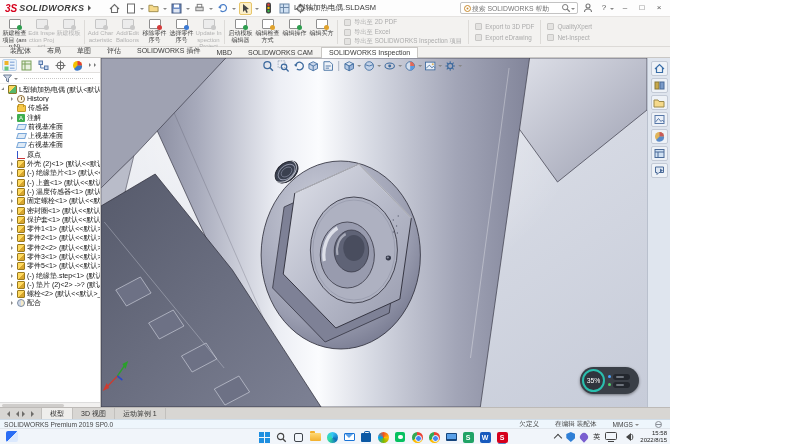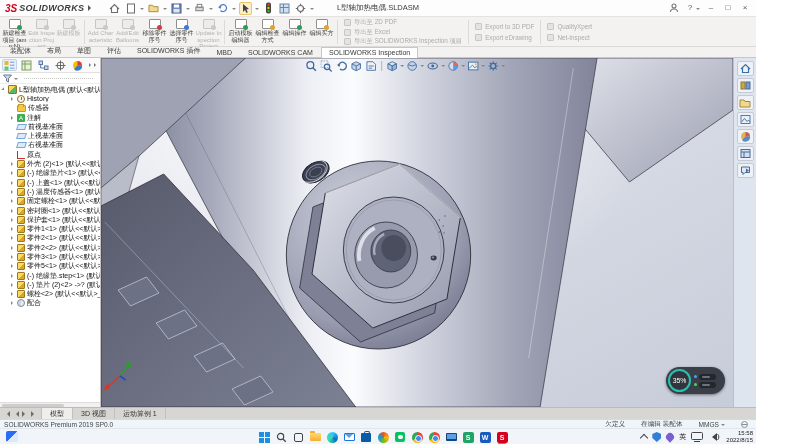--- a/index.html
+++ b/index.html
@@ -1,18 +1,18 @@
 <!DOCTYPE html>
 <html><head>
 <meta charset="utf-8">
 <style>
 *{box-sizing:border-box;margin:0;padding:0}
 html,body{width:790px;height:444px;overflow:hidden}
 body{font-family:"Liberation Sans","DejaVu Sans",sans-serif;font-size:8px;color:#333;background:#fff}
-#app{position:relative;width:756px;height:444px;overflow:hidden;background:#fff}
+#app{position:relative;width:670px;height:444px;overflow:hidden;background:#fff}
 
 
 .titlebar{position:absolute;top:0;left:0;right:0;height:17px;background:#fdfdfd;border-bottom:1px solid #e5e3e1;display:flex;align-items:center;padding:0 3px}
 .logo{display:flex;align-items:center;gap:2px;padding:0 4px 0 2px}
 .logo .mark{color:#d6001c;font-weight:bold;font-style:italic;font-size:10px}
 .logo .word{color:#3c3c3c;font-weight:bold;font-style:italic;font-size:9px;letter-spacing:.3px}
 .logo .flyout{width:0;height:0;border:3px solid transparent;border-left-color:#555;margin-left:2px}
 .qa{display:flex;align-items:center;gap:3px;margin-left:10px}
 .qaic{width:13px;height:13px;display:flex;align-items:center;justify-content:center;border:1px solid transparent;border-radius:2px}
 .qaic.sel{background:#fbeec8;border-color:#e8c66a}
@@ -219,20 +219,32 @@
       <span class="qaic">
           <svg width="11" height="11" viewBox="0 0 11 11">
             <circle cx="5.5" cy="5.5" r="3" fill="none" stroke="#6b6b6b" stroke-width="1.2"></circle>
             <path d="M5.5 0.8 v2 M5.5 8.2 v2 M0.8 5.5 h2 M8.2 5.5 h2" stroke="#6b6b6b" stroke-width="1.2"></path>
           </svg>
         </span>
         <span class="dd"></span>
     </div>
     <div class="doc-title">L型轴加热电偶.SLDASM</div>
     <div class="win-right">
+      <div class="searchbox">
+        <svg width="9" height="9" viewBox="0 0 9 9">
+            <circle cx="4.5" cy="4.5" r="3" fill="none" stroke="#c88a2e"></circle>
+            <circle cx="4.5" cy="4.5" r="1" fill="#c88a2e"></circle>
+          </svg>
+        <input readonly="" placeholder="搜索 SOLIDWORKS 帮助" style="">
+        <svg width="10" height="10" viewBox="0 0 12 12">
+            <circle cx="5" cy="5" r="3.2" fill="none" stroke="#7a7a7a" stroke-width="1.2"></circle>
+            <path d="M7.5 7.5 L10.5 10.5" stroke="#7a7a7a" stroke-width="1.4"></path>
+          </svg>
+        <span class="dd"></span>
+      </div>
       <svg width="10" height="10" viewBox="0 0 10 10">
           <circle cx="5" cy="3" r="2" fill="none" stroke="#777" stroke-width="1.1"></circle>
           <path d="M1.5 9 a3.5 3 0 0 1 7 0" fill="none" stroke="#777" stroke-width="1.1"></path>
         </svg>
       <span class="helpwrap">
           <span class="wbtn">?</span>
           <span class="dd"></span>
         </span>
       <span class="wbtn">–</span>
       <span class="wbtn">□</span>

